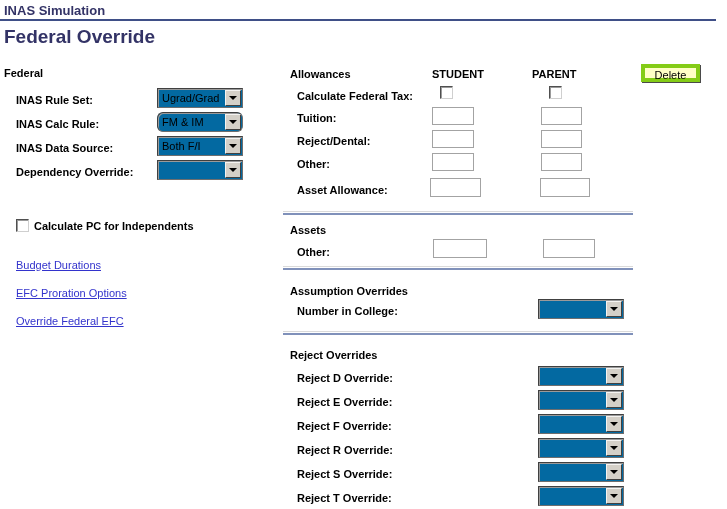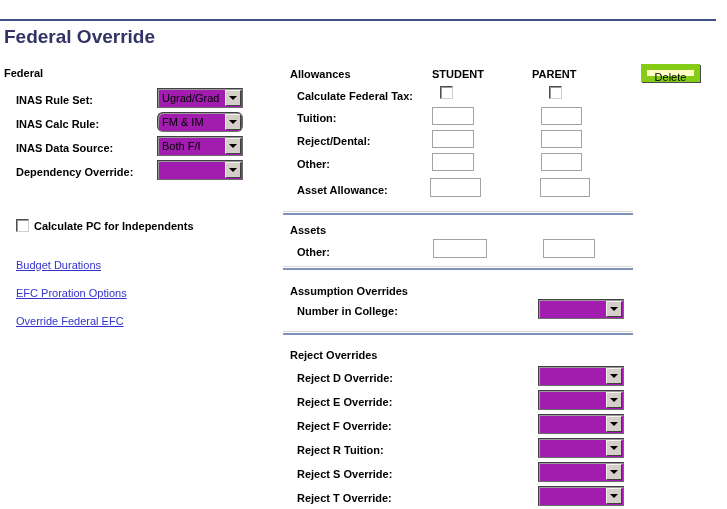--- a/index.html
+++ b/index.html
@@ -7,47 +7,48 @@
   .screen { position:relative; width:727px; height:509px; background:#fff; overflow:hidden; }
 
   .app-title { position:absolute; left:4px; top:3px; font-size:13px; font-weight:bold; color:#333366; white-space:nowrap; }
   .title-rule { position:absolute; left:0; top:19px; width:716px; height:2px; background:#3f4f87; }
   .page-title { position:absolute; left:4px; top:26px; font-size:19px; font-weight:bold; color:#333366; white-space:nowrap; }
 
   .heading { position:absolute; font-size:11px; font-weight:bold; color:#000; white-space:nowrap; }
   .lbl { position:absolute; font-size:11px; font-weight:bold; color:#000; white-space:nowrap; }
   .link { position:absolute; font-size:11px; color:#3333cc; text-decoration:underline; cursor:pointer; white-space:nowrap; }
 
-  .combo { position:absolute; width:86px; height:20px; background:#a21caf;
+  .combo { position:absolute; width:86px; height:20px; background:#0369a1;
            border:1px solid; border-color:#404040 #6e6e6e #6e6e6e #404040;
            box-shadow: inset 1px 1px 0 #9a9a9a; }
   .combo-text { position:absolute; left:4px; top:3px; font-size:11px; color:#000; white-space:nowrap; }
   .combo-btn { position:absolute; top:1px; right:1px; width:16px; height:16px; background:#d4d0c8;
                border:1px solid; border-color:#f4f3f1 #404040 #404040 #f4f3f1; cursor:pointer; }
   .tri { position:absolute; left:3px; top:5px; width:0; height:0;
          border-left:4px solid transparent; border-right:4px solid transparent; border-top:4px solid #000; }
 
   .cb { position:absolute; width:13px; height:13px; background:#fff;
         border:1px solid; border-color:#4f4f4f #cfcfcf #cfcfcf #4f4f4f;
         box-shadow: inset 1px 1px 0 #9a9a9a; cursor:pointer; }
 
   .tin { position:absolute; background:#fff; border:1px solid #a3a3a3; font-size:11px; padding:0 2px;
          font-family:"Liberation Sans", sans-serif; }
 
   .sep { position:absolute; width:350px; height:4px; border-top:1px solid #dadada; border-bottom:2px solid #8091ba; }
 
   .delete-btn { position:absolute; left:641px; top:64px; width:59px; height:18px;
-                background:#ffffc6; border:6px solid #84cc16; box-shadow:1px 1px 0 #4a4a4a;
+                background:#ffffc6; border:4px solid #84cc16; box-shadow:1px 1px 0 #4a4a4a;
                 font-size:11px; color:#000; text-align:center; line-height:15px; cursor:pointer; }
 </style>
 </head>
 <body>
 
 <div class="screen">
 
+  <div class="app-title">INAS Simulation</div>
   <div class="title-rule"></div>
   <div class="page-title">Federal Override</div>
 
   <div class="heading" style="left:4px; top:67px;">Federal</div>
 
   <div class="lbl" style="left:16px; top:94px;">INAS Rule Set:</div>
   <div class="combo" style="left:157px; top:88px;">
     <span class="combo-text">Ugrad/Grad</span>
     <span class="combo-btn">
         <span class="tri"></span>
@@ -149,21 +150,21 @@
   </div>
 
   <div class="lbl" style="left:297px; top:420px;">Reject F Override:</div>
   <div class="combo" style="left:538px; top:414px;">
     <span class="combo-text"></span>
     <span class="combo-btn">
         <span class="tri"></span>
       </span>
   </div>
 
-  <div class="lbl" style="left:297px; top:444px;">Reject R Tuition:</div>
+  <div class="lbl" style="left:297px; top:444px;">Reject R Override:</div>
   <div class="combo" style="left:538px; top:438px;">
     <span class="combo-text"></span>
     <span class="combo-btn">
         <span class="tri"></span>
       </span>
   </div>
 
   <div class="lbl" style="left:297px; top:468px;">Reject S Override:</div>
   <div class="combo" style="left:538px; top:462px;">
     <span class="combo-text"></span>

